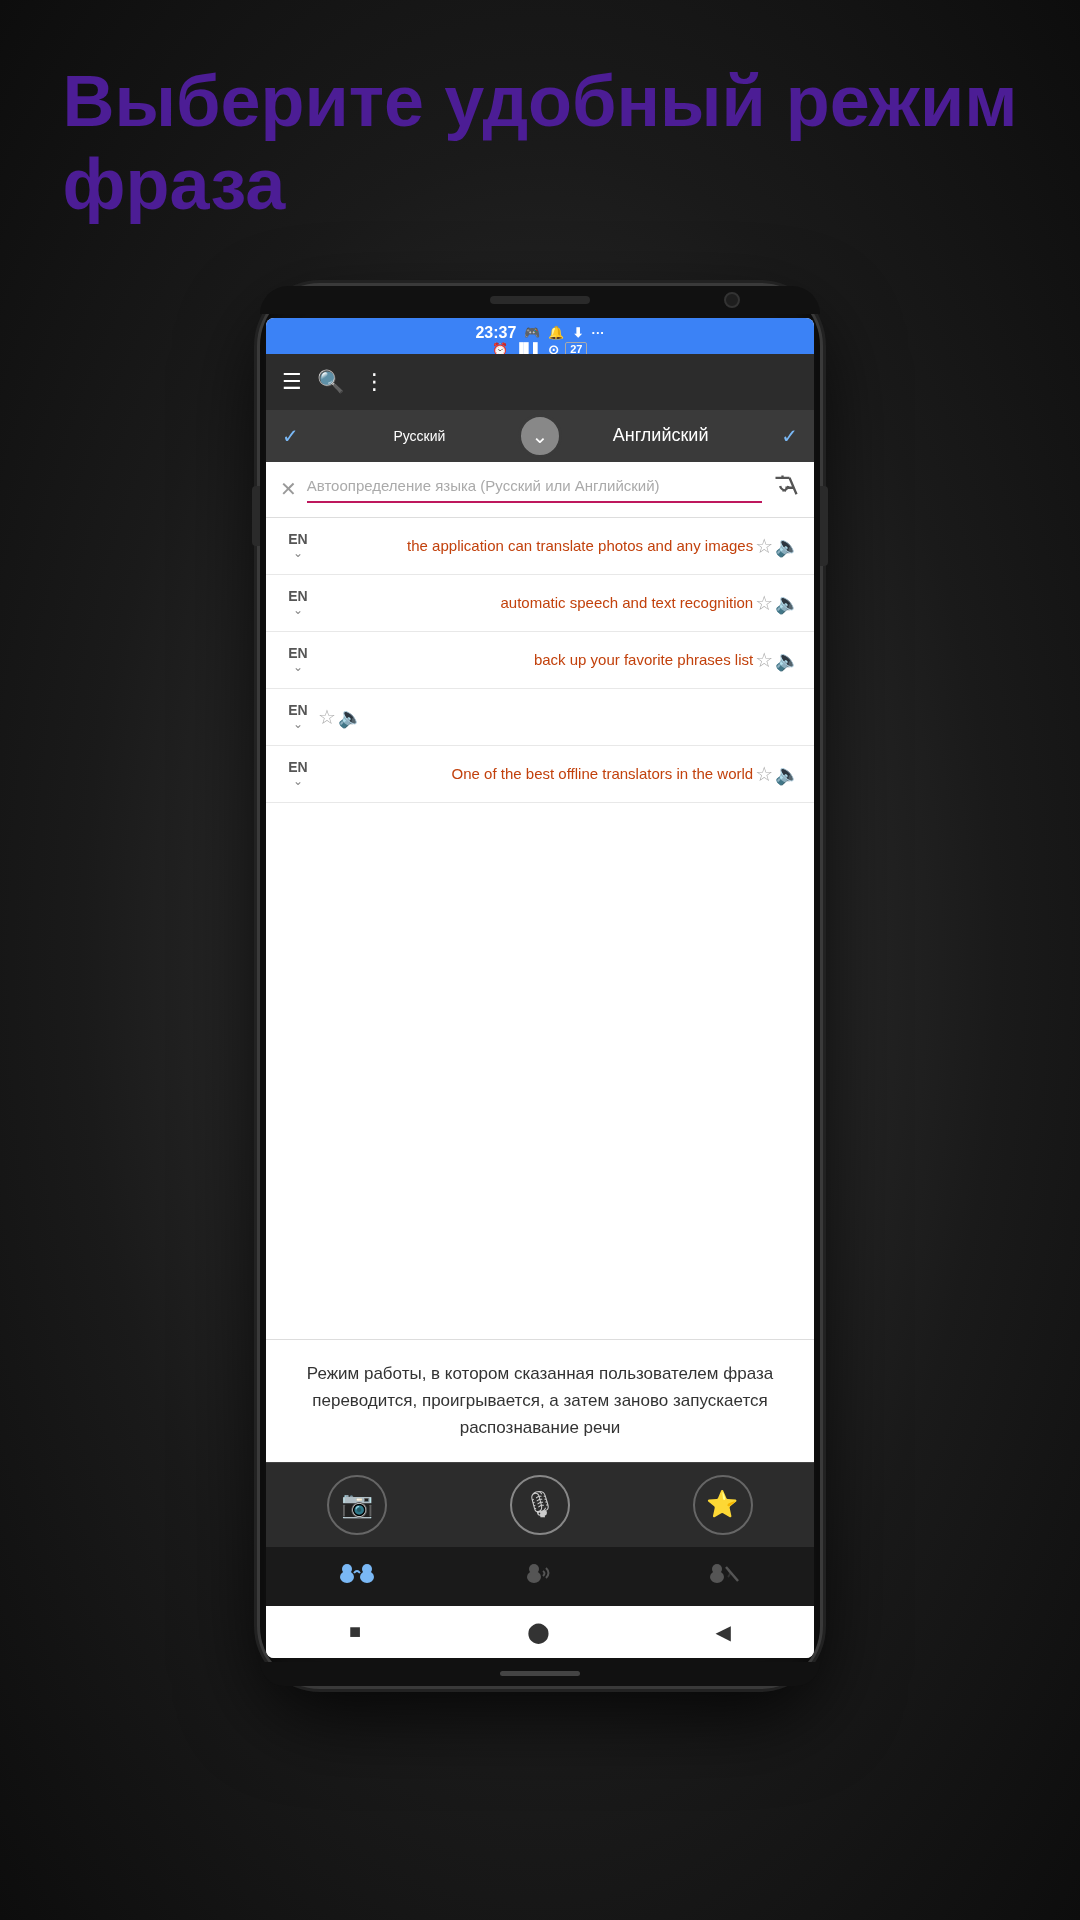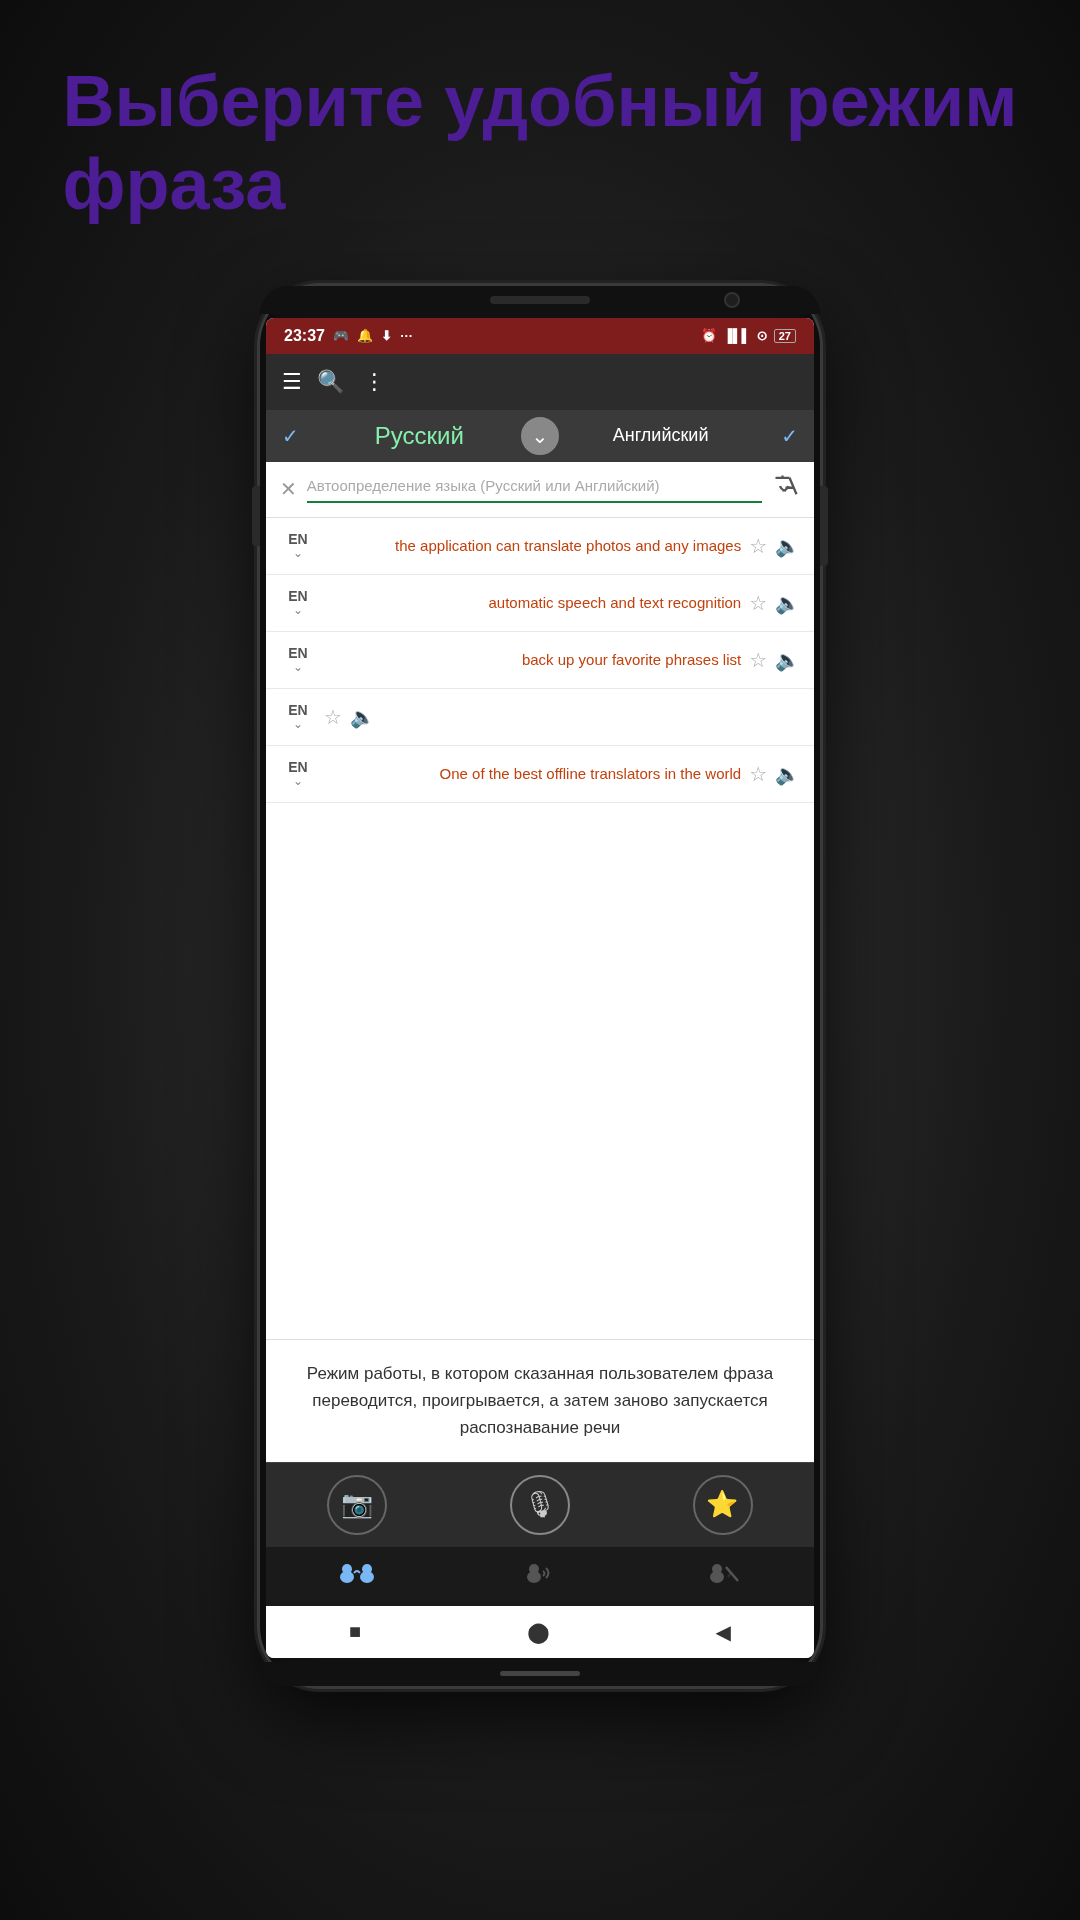--- a/index.html
+++ b/index.html
@@ -95,29 +95,30 @@
       background: #f5f5f5;
       margin: 4px 6px;
       border-radius: 8px;
       display: flex;
       flex-direction: column;
       overflow: hidden;
     }
 
     
     .status-bar {
-      background: #7f1d1d;
+      background: #3b82f6;
       color: #ffffff;
       display: flex;
       justify-content: space-between;
       align-items: center;
       padding: 6px 18px;
       font-size: 16px;
       font-weight: 600;
       height: 36px;
+      flex-direction: column;
     }
     .status-left { display: flex; align-items: center; gap: 8px; }
     .status-right { display: flex; align-items: center; gap: 6px; font-size: 13px; }
 
     
     .app-toolbar {
       background: #2c2c2c;
       display: flex;
       align-items: center;
       padding: 0 16px;
@@ -138,22 +139,22 @@
       position: relative;
     }
     .lang-check-left {
       color: #7ab8f5;
       font-size: 20px;
       padding-left: 16px;
     }
     .lang-left {
       flex: 1;
       text-align: center;
-      color: #86efac;
-      font-size: 24px;
+      color: #ffffff;
+      font-size: 14px;
     }
     .lang-swap-btn {
       width: 44px;
       height: 44px;
       background: #888;
       border-radius: 50%;
       display: flex;
       align-items: center;
       justify-content: center;
       color: white;
@@ -184,41 +185,41 @@
       align-items: center;
       padding: 10px 14px;
       border-bottom: 1px solid #ddd;
       gap: 10px;
     }
     .search-close { font-size: 20px; color: #999; cursor: pointer; }
     .search-input {
       flex: 1;
       font-size: 16px;
       color: #999;
-      border-bottom: 2px solid #15803d;
+      border-bottom: 2px solid #be185d;
       padding-bottom: 4px;
       line-height: 1.4;
     }
     .search-translate-icon {
       font-size: 26px;
       color: #555;
     }
 
     
     .translation-list {
       background: white;
       flex: 1;
       overflow: hidden;
     }
     .translation-item {
       display: flex;
       align-items: center;
       padding: 14px 14px;
       border-bottom: 1px solid #e8e8e8;
-      gap: 8px;
+      gap: 2px;
     }
     .lang-badge {
       display: flex;
       flex-direction: column;
       align-items: center;
       min-width: 36px;
     }
     .lang-badge-text {
       font-size: 14px;
       font-weight: 700;

